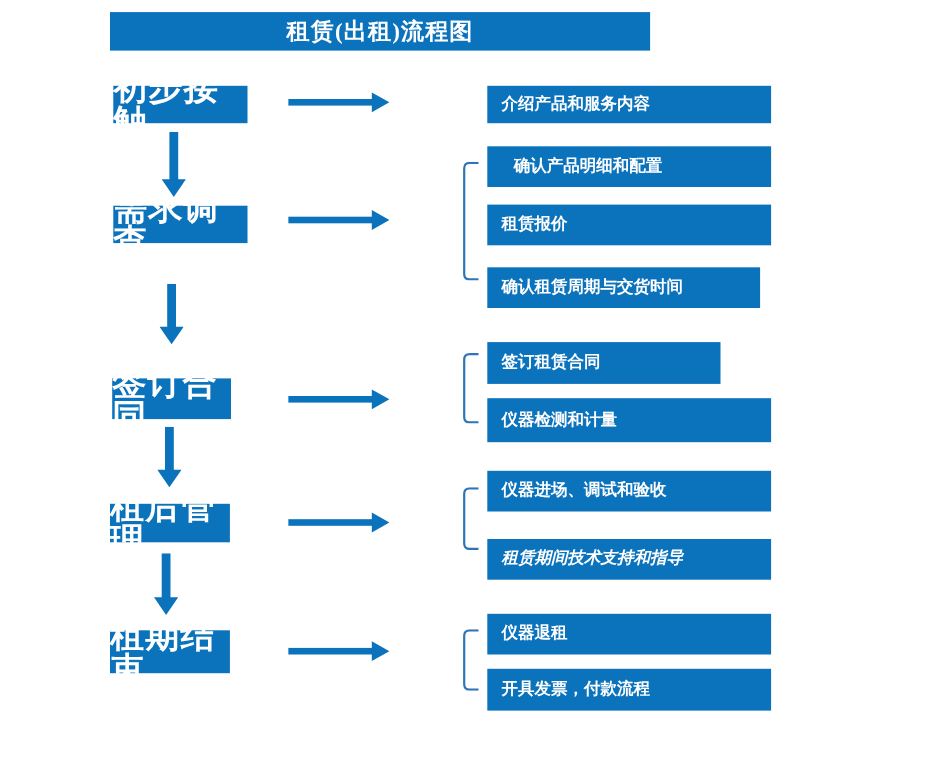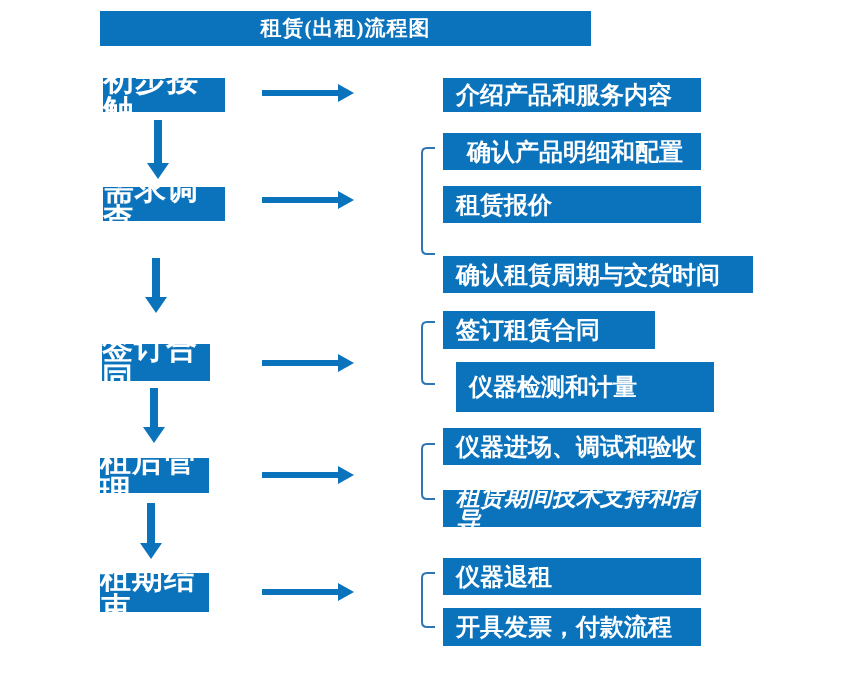--- a/index.html
+++ b/index.html
@@ -15,44 +15,44 @@
     background:var(--primary,#0B72BC);
     color:var(--text,#fff);
     font-weight:bold;
     display:flex;
     align-items:center;
     box-sizing:border-box;
     line-height:1;
   }
   .title-bar { justify-content:center; font-size:21px; letter-spacing:1px; }
   .left-box  { justify-content:center; font-size:31px; letter-spacing:1px; }
-  .right-box { justify-content:flex-start; padding-left:13px; font-size:24px; }
+  .right-box { justify-content:flex-start; padding-left:13px; font-size:15px; }
   .arrow   { position:absolute; color:var(--primary,#0B72BC); }
   .bracket { position:absolute; color:var(--bracket,#2E75B6); }
   svg { display:block; }
 </style>
 </head>
 <body>
 
 <div class="canvas">
 
   <div class="box title-bar" style="left:100px;top:11px;width:491px;height:35px;">租赁(出租)流程图</div>
 
   <div class="box left-box" style="left:103px;top:78px;width:122px;height:34px;">初步接触</div>
   <div class="box left-box" style="left:103px;top:187px;width:122px;height:34px;">需求调查</div>
   <div class="box left-box" style="left:102px;top:344px;width:108px;height:37px;">签订合同</div>
   <div class="box left-box" style="left:100px;top:458px;width:109px;height:35px;">租后管理</div>
   <div class="box left-box" style="left:100px;top:573px;width:109px;height:39px;">租期结束</div>
 
   <div class="box right-box" style="left:443px;top:78px;width:258px;height:34px;">介绍产品和服务内容</div>
   <div class="box right-box" style="left:443px;top:133px;width:258px;height:37px;padding-left:24px;">确认产品明细和配置</div>
   <div class="box right-box" style="left:443px;top:186px;width:258px;height:37px;">租赁报价</div>
-  <div class="box right-box" style="left:443px;top:256px;width:310px;height:37px;">确认租赁周期与交货时间</div>
+  <div class="box right-box" style="left:443px;top:243px;width:248px;height:37px;">确认租赁周期与交货时间</div>
   <div class="box right-box" style="left:443px;top:311px;width:212px;height:38px;">签订租赁合同</div>
-  <div class="box right-box" style="left:456px;top:362px;width:258px;height:50px;">仪器检测和计量</div>
+  <div class="box right-box" style="left:443px;top:362px;width:258px;height:40px;">仪器检测和计量</div>
   <div class="box right-box" style="left:443px;top:428px;width:258px;height:37px;">仪器进场、调试和验收</div>
   <div class="box right-box" style="left:443px;top:490px;width:258px;height:37px;font-style:italic;">租赁期间技术支持和指导</div>
   <div class="box right-box" style="left:443px;top:558px;width:258px;height:37px;">仪器退租</div>
   <div class="box right-box" style="left:443px;top:608px;width:258px;height:38px;">开具发票，付款流程</div>
 
   <div class="arrow" style="left:262px;top:83px;">
     <svg width="92" height="20" viewBox="0 0 92 20">
         <rect x="0" y="7" width="78" height="6" fill="currentColor"></rect>
         <polygon points="76,1 92,10 76,19" fill="currentColor"></polygon>
       </svg>

